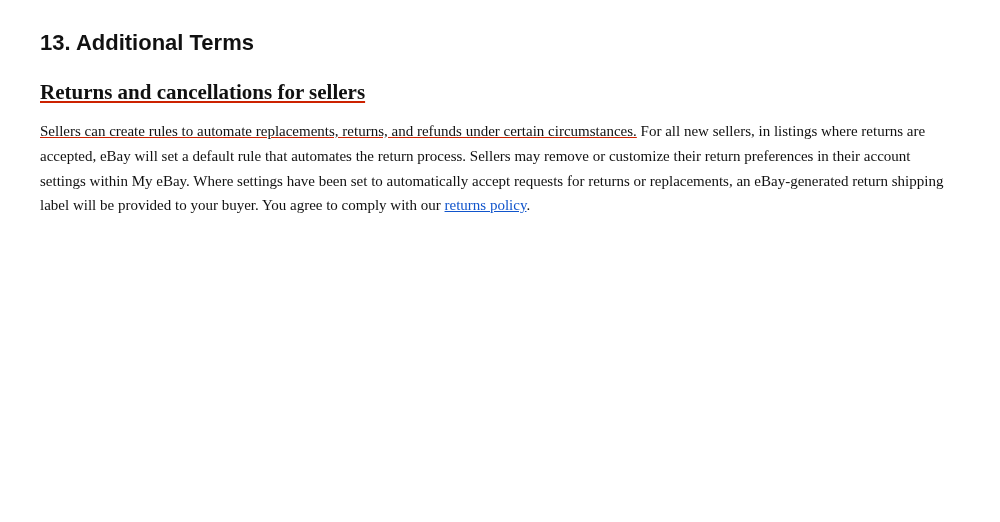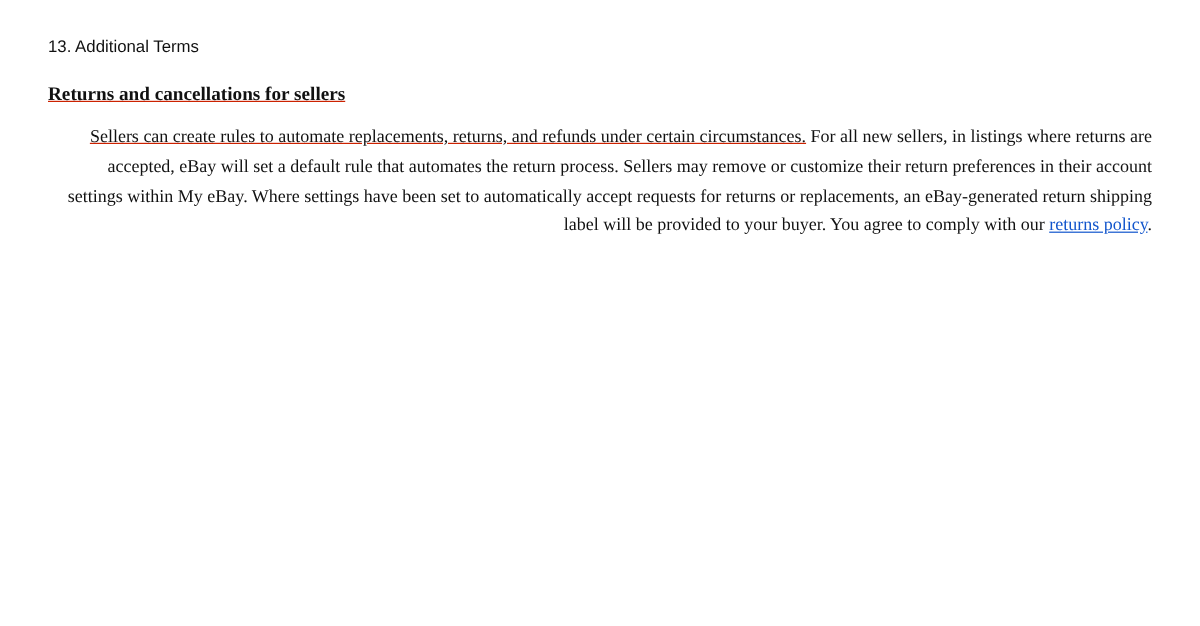--- a/index.html
+++ b/index.html
@@ -12,41 +12,40 @@
       background: #ffffff;
       font-family: Georgia, 'Times New Roman', serif;
       font-size: 15px;
       color: #111111;
       width: 1000px;
       min-height: 522px;
       padding: 30px 40px 40px 40px;
     }
 
     .section-heading {
-      font-size: 14px;
-      font-weight: normal;
+      font-size: 22px;
+      font-weight: bold;
       margin-bottom: 24px;
       font-family: Arial, sans-serif;
     }
 
     .subsection-heading {
-      font-size: 16px;
+      font-size: 21px;
       font-weight: bold;
       text-decoration: underline;
       text-decoration-color: #cc2200;
       color: #111111;
       margin-bottom: 14px;
       display: inline-block;
     }
 
     .paragraph {
       line-height: 1.65;
       margin-bottom: 20px;
       color: #111111;
-      text-align: right;
     }
 
     .link-underline {
       color: #1155cc;
       text-decoration: underline;
       cursor: pointer;
     }
 
     .first-sentence-underline {
       text-decoration: underline;

